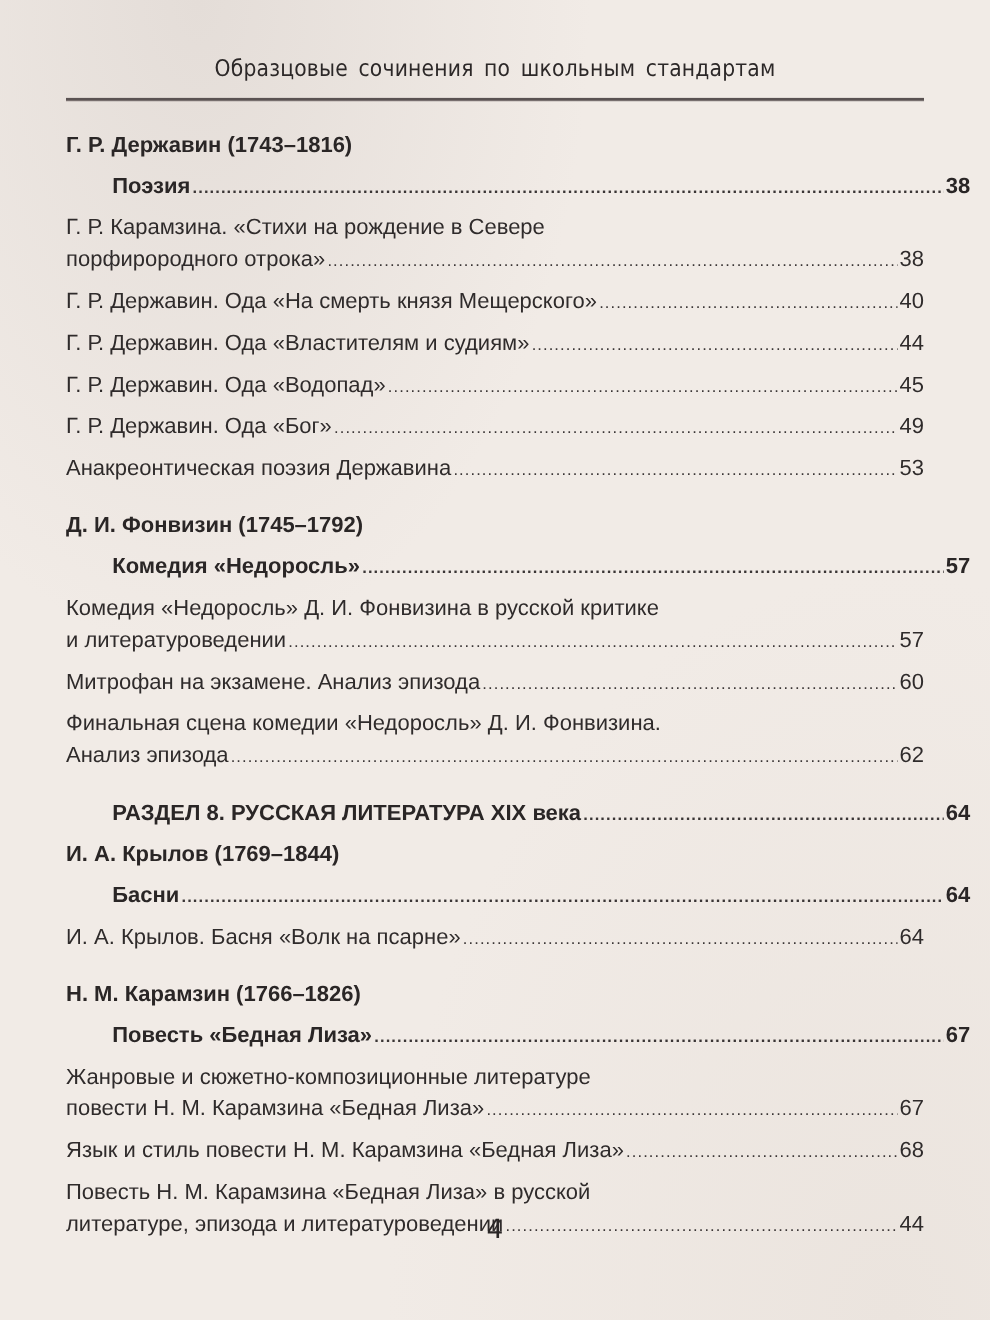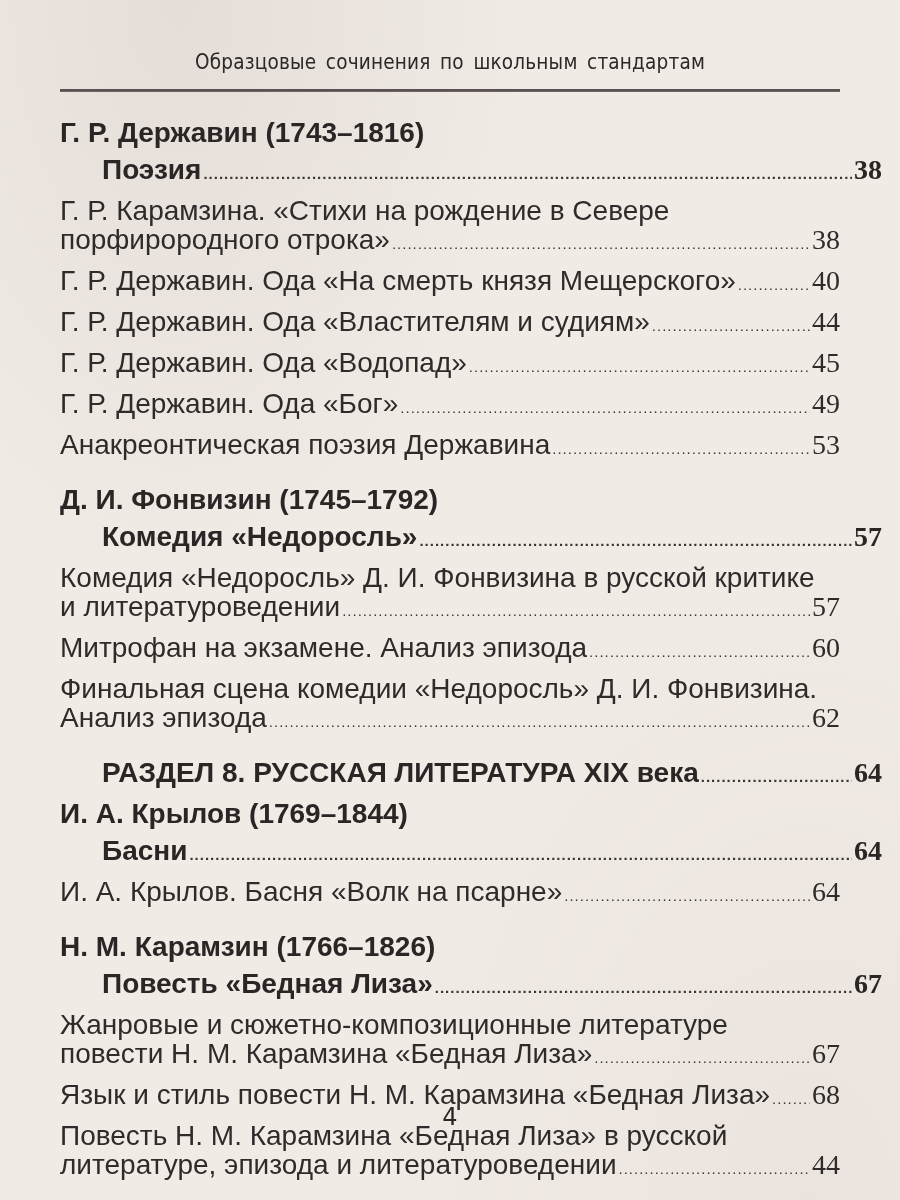--- a/index.html
+++ b/index.html
@@ -50,21 +50,21 @@
       box-sizing: border-box;
     }
     .toc {
       position: absolute;
       top: 118px;
       left: 0;
       width: 780px;
     }
     .entry {
       position: relative;
-      font-size: 28px;
+      font-size: 20px;
       line-height: 29px;
       color: #2f2b2b;
       font-family: "Liberation Sans", sans-serif;
     }
     .entry .line {
       display: flex;
       align-items: baseline;
       width: 780px;
     }
     .entry .text {
@@ -77,21 +77,20 @@
       margin: 0 2px;
       color: #3a3535;
       font-size: 15px;
       letter-spacing: 1px;
     }
     .entry .leader::before {
       content: "................................................................................................................................................................................................................";
     }
     .entry .page-num {
       white-space: nowrap;
-      font-family: Liberation Serif, serif;
     }
     .entry.bold {
       font-weight: bold;
       color: #2a2626;
       margin-left: 42px;
     }
     .entry.author {
       font-weight: bold;
       color: #2a2626;
     }

